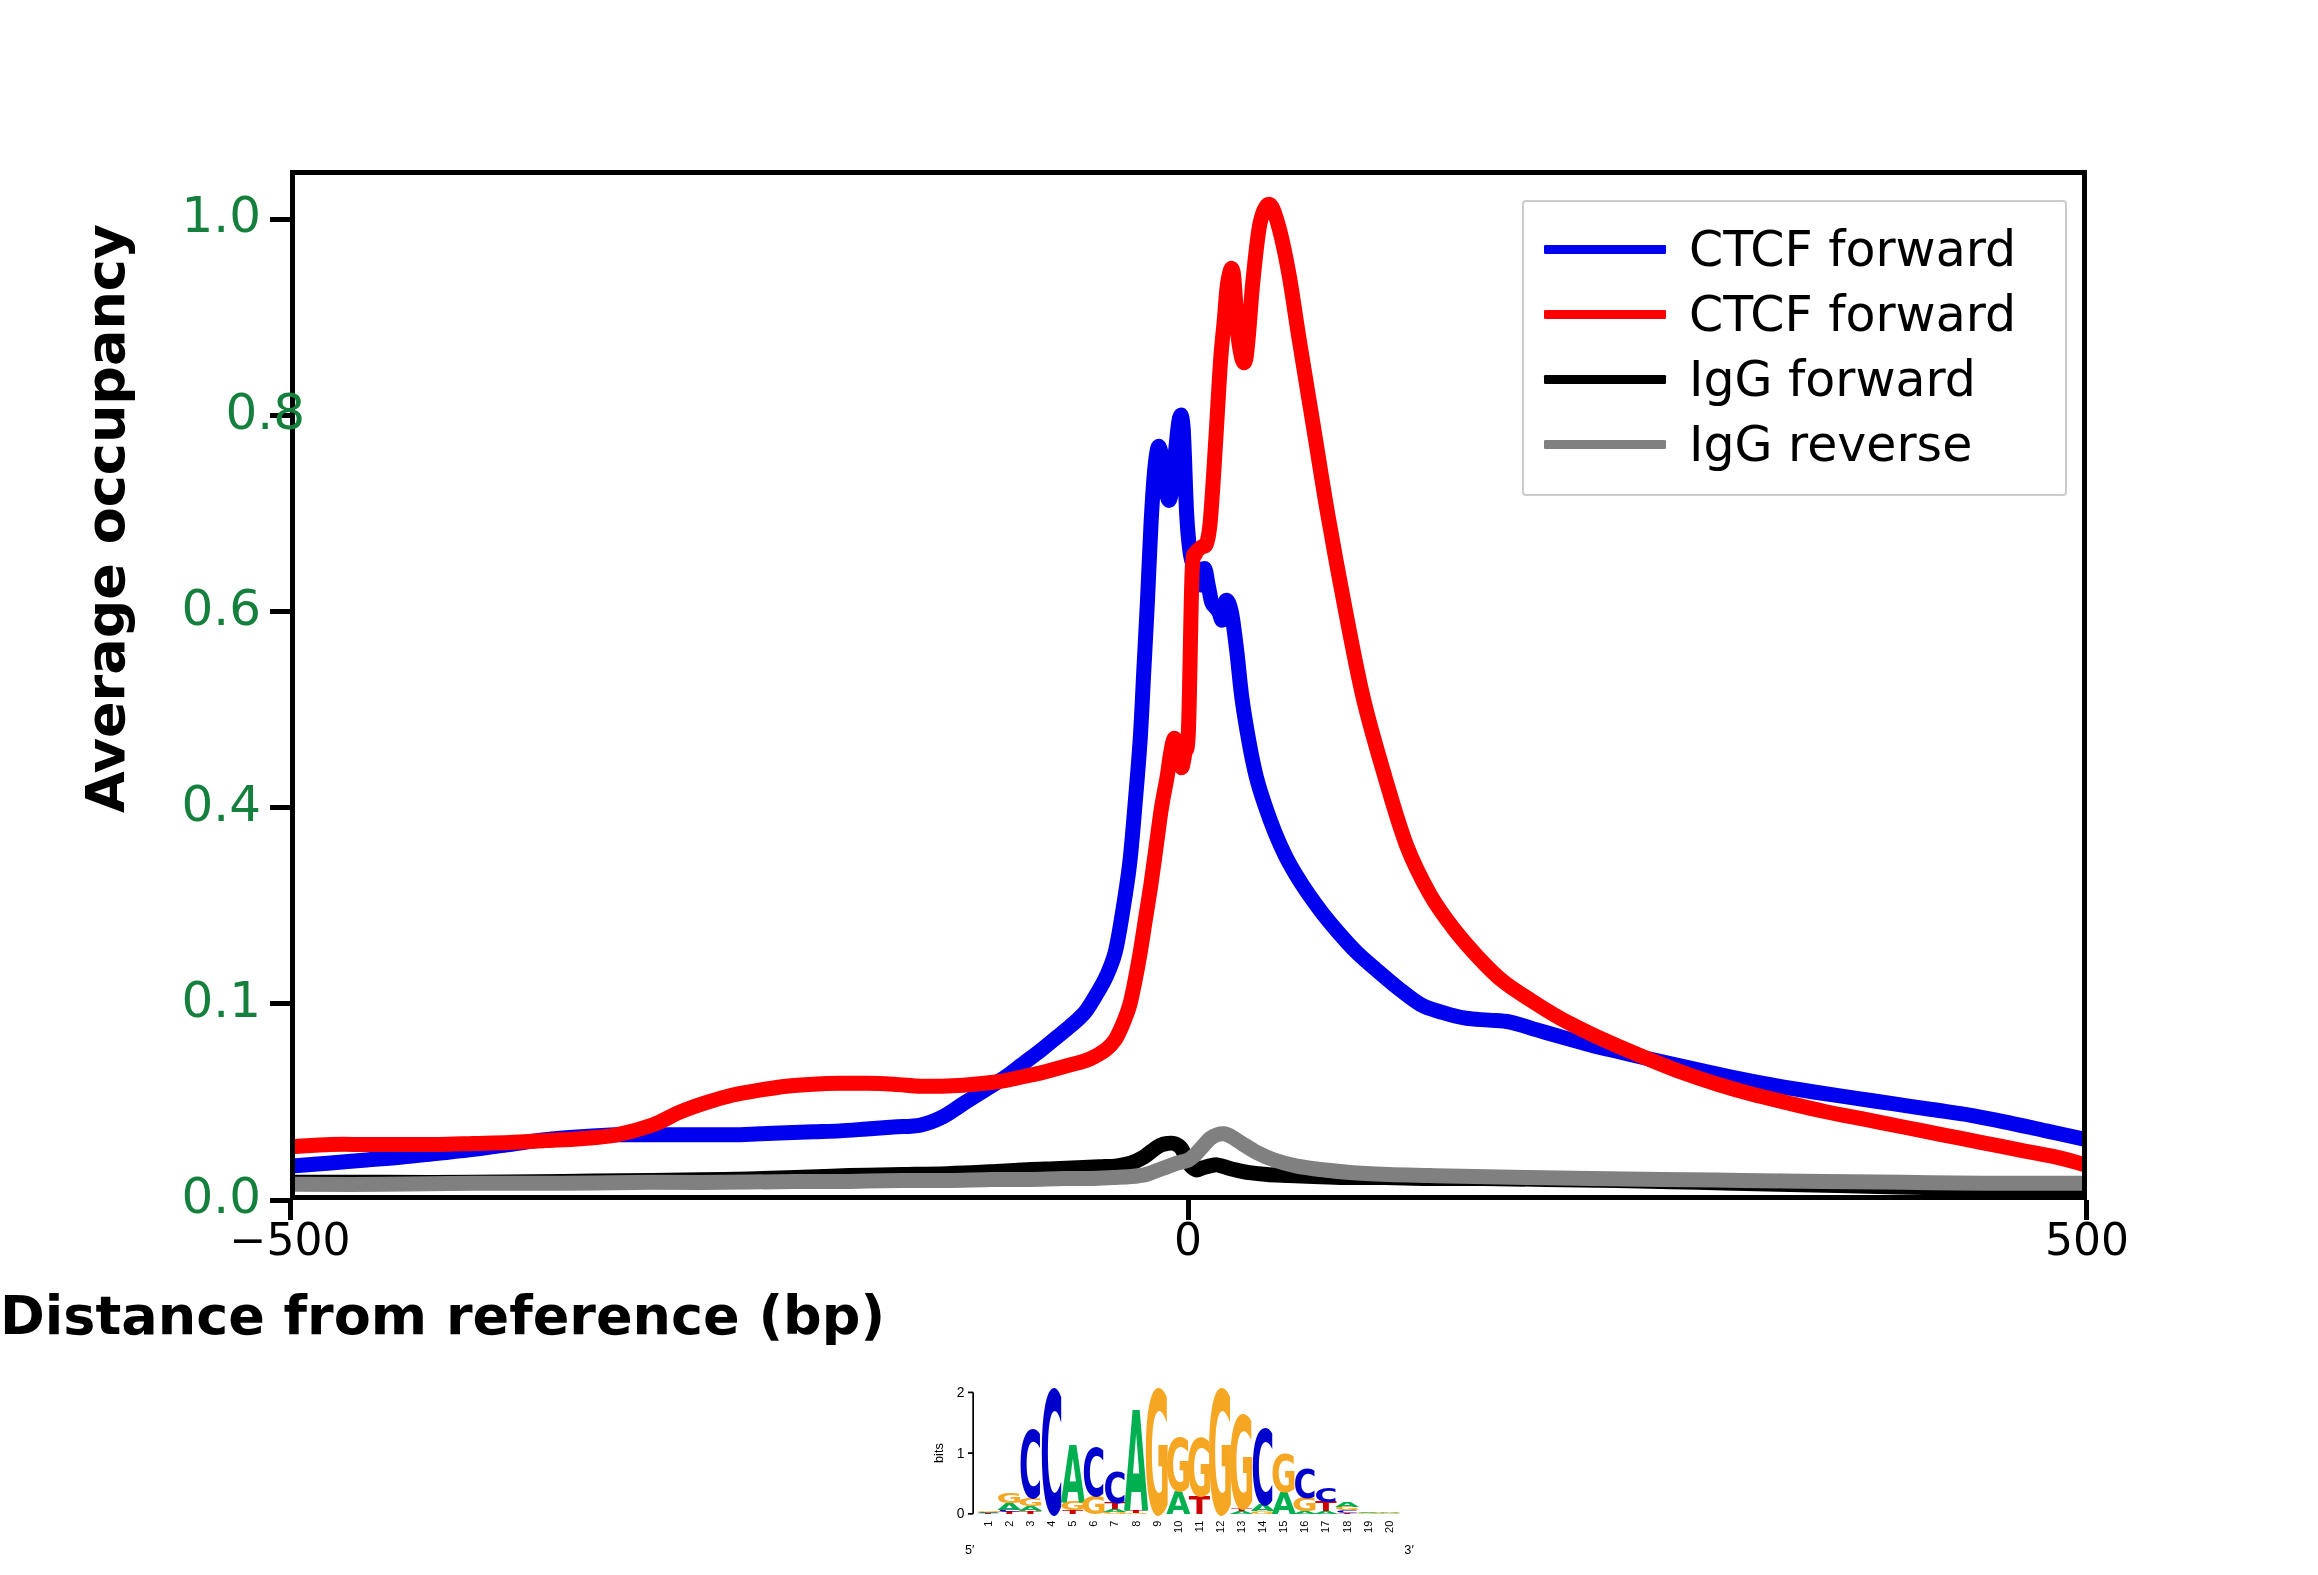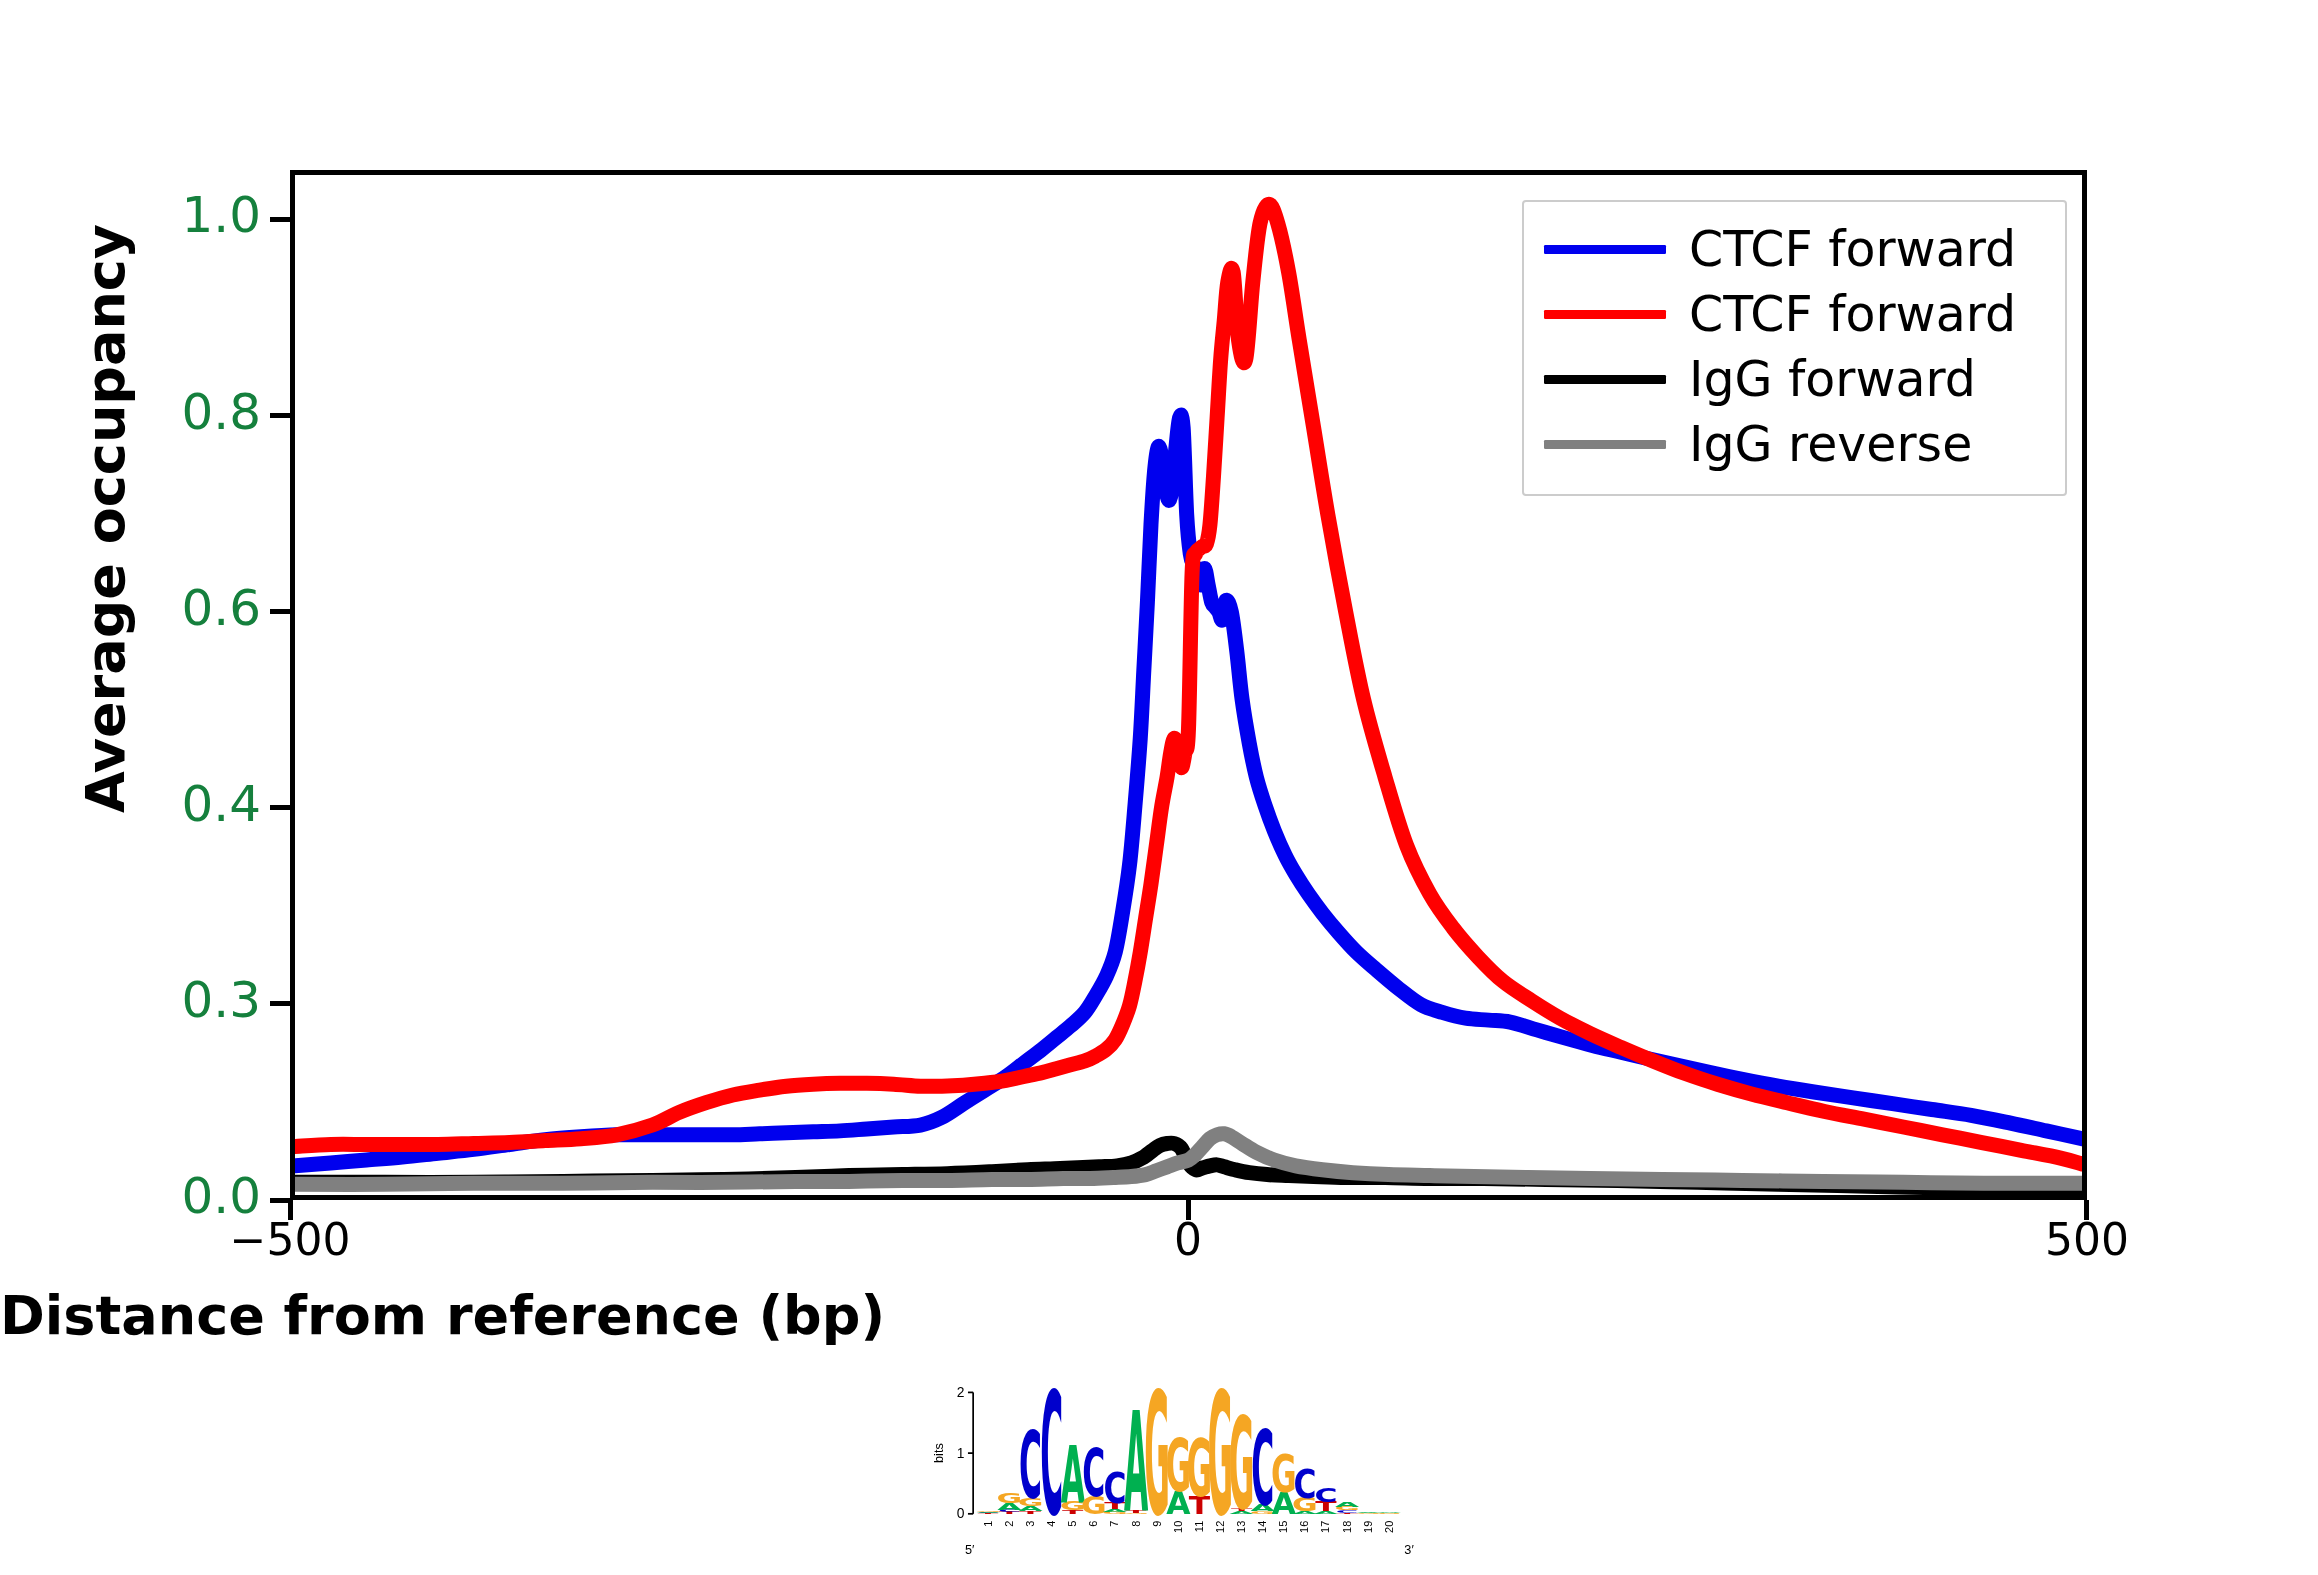--- a/index.html
+++ b/index.html
@@ -107,27 +107,27 @@
         <path d="M0.00,1758.38C25.83,1758.38 103.33,1758.67 155.00,1758.38C206.67,1758.10 258.33,1756.97 310.00,1756.69C361.67,1756.41 413.33,1756.97 465.00,1756.69C516.67,1756.41 573.50,1755.28 620.00,1755.00C666.50,1754.72 702.67,1755.28 744.00,1755.00C785.33,1754.72 831.83,1753.59 868.00,1753.31C904.17,1753.02 930.00,1753.59 961.00,1753.31C992.00,1753.02 1025.58,1751.90 1054.00,1751.61C1082.42,1751.33 1105.67,1751.90 1131.50,1751.61C1157.33,1751.33 1185.75,1750.20 1209.00,1749.92C1232.25,1749.64 1250.33,1750.20 1271.00,1749.92C1291.67,1749.64 1314.92,1748.51 1333.00,1748.23C1351.08,1747.95 1365.03,1748.51 1379.50,1748.23C1393.97,1747.95 1407.92,1747.10 1419.80,1746.54C1431.68,1745.97 1441.50,1745.69 1450.80,1744.84C1460.10,1744.00 1468.37,1743.15 1475.60,1741.46C1482.83,1739.77 1488.00,1736.95 1494.20,1734.69C1500.40,1732.43 1506.60,1730.18 1512.80,1727.92C1519.00,1725.66 1525.20,1723.13 1531.40,1721.15C1537.60,1719.18 1544.83,1718.61 1550.00,1716.07C1555.17,1713.54 1558.27,1709.87 1562.40,1705.92C1566.53,1701.97 1570.67,1696.89 1574.80,1692.38C1578.93,1687.87 1583.07,1682.23 1587.20,1678.84C1591.33,1675.46 1595.47,1673.48 1599.60,1672.07C1603.73,1670.66 1607.87,1669.82 1612.00,1670.38C1616.13,1670.94 1619.23,1672.64 1624.40,1675.46C1629.57,1678.28 1635.77,1682.79 1643.00,1687.30C1650.23,1691.82 1658.50,1697.74 1667.80,1702.54C1677.10,1707.33 1687.43,1712.13 1698.80,1716.07C1710.17,1720.02 1722.05,1723.41 1736.00,1726.23C1749.95,1729.05 1765.97,1731.02 1782.50,1733.00C1799.03,1734.97 1816.08,1736.66 1835.20,1738.08C1854.32,1739.49 1874.98,1740.61 1897.20,1741.46C1919.42,1742.31 1943.70,1742.59 1968.50,1743.15C1993.30,1743.72 2017.58,1744.28 2046.00,1744.84C2074.42,1745.41 2105.42,1745.97 2139.00,1746.54C2172.58,1747.10 2208.75,1747.67 2247.50,1748.23C2286.25,1748.79 2327.58,1749.36 2371.50,1749.92C2415.42,1750.49 2464.50,1751.05 2511.00,1751.61C2557.50,1752.18 2604.00,1752.74 2650.50,1753.31C2697.00,1753.87 2743.50,1754.43 2790.00,1755.00C2836.50,1755.56 2888.17,1756.41 2929.50,1756.69C2970.83,1756.97 3009.58,1756.69 3038.00,1756.69C3066.42,1756.69 3089.67,1756.69 3100.00,1756.69" fill="none" stroke="#808080" stroke-width="15" stroke-linejoin="round" stroke-linecap="round" vector-effect="non-scaling-stroke"></path>
         <path d="M0.00,1726.23C10.33,1725.38 41.33,1722.84 62.00,1721.15C82.67,1719.46 103.33,1717.77 124.00,1716.07C144.67,1714.38 165.33,1712.97 186.00,1711.00C206.67,1709.02 227.33,1706.48 248.00,1704.23C268.67,1701.97 289.33,1700.00 310.00,1697.46C330.67,1694.92 351.33,1691.82 372.00,1689.00C392.67,1686.18 413.33,1682.79 434.00,1680.53C454.67,1678.28 475.33,1676.87 496.00,1675.46C516.67,1674.05 537.33,1672.64 558.00,1672.07C578.67,1671.51 601.92,1672.07 620.00,1672.07C638.08,1672.07 651.00,1672.07 666.50,1672.07C682.00,1672.07 697.50,1672.07 713.00,1672.07C728.50,1672.07 744.00,1672.35 759.50,1672.07C775.00,1671.79 790.50,1670.94 806.00,1670.38C821.50,1669.82 837.00,1669.25 852.50,1668.69C868.00,1668.12 883.50,1667.56 899.00,1667.00C914.50,1666.43 930.00,1666.15 945.50,1665.30C961.00,1664.46 976.50,1663.05 992.00,1661.92C1007.50,1660.79 1023.00,1659.66 1038.50,1658.53C1054.00,1657.41 1071.05,1657.97 1085.00,1655.15C1098.95,1652.33 1109.80,1647.81 1122.20,1641.61C1134.60,1635.40 1147.00,1625.81 1159.40,1617.92C1171.80,1610.02 1184.20,1602.12 1196.60,1594.22C1209.00,1586.33 1222.43,1578.43 1233.80,1570.53C1245.17,1562.63 1254.47,1554.73 1264.80,1546.84C1275.13,1538.94 1286.50,1530.48 1295.80,1523.14C1305.10,1515.81 1312.33,1509.60 1320.60,1502.83C1328.87,1496.06 1337.13,1489.86 1345.40,1482.53C1353.67,1475.19 1362.97,1467.58 1370.20,1458.83C1377.43,1450.09 1382.60,1440.50 1388.80,1430.06C1395.00,1419.63 1401.72,1408.91 1407.40,1396.21C1413.08,1383.52 1418.25,1372.24 1422.90,1353.90C1427.55,1335.57 1431.17,1311.60 1435.30,1286.21C1439.43,1260.82 1444.08,1232.62 1447.70,1201.59C1451.32,1170.56 1453.90,1136.72 1457.00,1100.05C1460.10,1063.38 1463.72,1021.07 1466.30,981.58C1468.88,942.09 1470.43,902.60 1472.50,863.11C1474.57,823.63 1476.63,786.96 1478.70,744.65C1480.77,702.34 1482.83,647.34 1484.90,609.26C1486.97,571.18 1489.03,538.74 1491.10,516.18C1493.17,493.61 1495.23,478.10 1497.30,473.87C1499.37,469.64 1501.43,479.51 1503.50,490.79C1505.57,502.07 1507.63,528.87 1509.70,541.56C1511.77,554.25 1513.83,566.95 1515.90,566.95C1517.97,566.95 1520.03,557.08 1522.10,541.56C1524.17,526.05 1526.23,493.61 1528.30,473.87C1530.37,454.12 1532.43,428.74 1534.50,423.10C1536.57,417.45 1538.63,411.81 1540.70,440.02C1542.77,468.23 1544.83,555.67 1546.90,592.33C1548.97,629.00 1551.03,645.36 1553.10,660.03C1555.17,674.70 1557.23,674.70 1559.30,680.34C1561.37,685.98 1563.43,688.23 1565.50,693.88C1567.57,699.52 1569.63,715.60 1571.70,714.18C1573.77,712.77 1575.83,685.41 1577.90,685.41C1579.97,685.41 1582.03,704.31 1584.10,714.18C1586.17,724.06 1588.23,738.16 1590.30,744.65C1592.37,751.14 1594.43,750.29 1596.50,753.11C1598.57,755.93 1600.63,757.90 1602.70,761.57C1604.77,765.24 1606.83,778.50 1608.90,775.11C1610.97,771.73 1612.52,743.52 1615.10,741.26C1617.68,739.01 1621.30,746.90 1624.40,761.57C1627.50,776.24 1630.60,803.88 1633.70,829.27C1636.80,854.65 1639.38,887.09 1643.00,913.89C1646.62,940.68 1651.27,967.48 1655.40,990.04C1659.53,1012.61 1663.15,1030.94 1667.80,1049.28C1672.45,1067.61 1678.13,1084.53 1683.30,1100.05C1688.47,1115.56 1693.12,1128.25 1698.80,1142.36C1704.48,1156.46 1711.20,1171.97 1717.40,1184.67C1723.60,1197.36 1729.28,1207.23 1736.00,1218.51C1742.72,1229.80 1749.95,1241.08 1757.70,1252.36C1765.45,1263.64 1773.72,1274.93 1782.50,1286.21C1791.28,1297.49 1800.58,1308.77 1810.40,1320.06C1820.22,1331.34 1830.55,1343.19 1841.40,1353.90C1852.25,1364.62 1863.10,1373.65 1875.50,1384.37C1887.90,1395.09 1902.88,1408.06 1915.80,1418.22C1928.72,1428.37 1940.60,1438.52 1953.00,1445.29C1965.40,1452.06 1977.28,1454.88 1990.20,1458.83C2003.12,1462.78 2017.07,1466.73 2030.50,1468.99C2043.93,1471.24 2057.88,1471.24 2070.80,1472.37C2083.72,1473.50 2094.05,1472.94 2108.00,1475.76C2121.95,1478.58 2139.00,1484.78 2154.50,1489.30C2170.00,1493.81 2184.98,1498.32 2201.00,1502.83C2217.02,1507.35 2234.07,1512.14 2250.60,1516.37C2267.13,1520.60 2283.67,1524.27 2300.20,1528.22C2316.73,1532.17 2332.75,1536.12 2349.80,1540.07C2366.85,1544.02 2384.93,1547.96 2402.50,1551.91C2420.07,1555.86 2437.12,1559.81 2455.20,1563.76C2473.28,1567.71 2491.37,1571.66 2511.00,1575.61C2530.63,1579.56 2552.33,1583.79 2573.00,1587.45C2593.67,1591.12 2613.30,1594.22 2635.00,1597.61C2656.70,1600.99 2680.47,1604.38 2703.20,1607.76C2725.93,1611.15 2748.67,1614.53 2771.40,1617.92C2794.13,1621.30 2816.87,1624.69 2839.60,1628.07C2862.33,1631.46 2885.07,1634.28 2907.80,1638.22C2930.53,1642.17 2954.30,1647.25 2976.00,1651.76C2997.70,1656.28 3017.33,1660.79 3038.00,1665.30C3058.67,1669.82 3089.67,1676.59 3100.00,1678.84" fill="none" stroke="#0000ee" stroke-width="15" stroke-linejoin="round" stroke-linecap="round" vector-effect="non-scaling-stroke"></path>
         <path d="M0.00,1692.38C10.33,1691.82 41.33,1689.56 62.00,1689.00C82.67,1688.43 103.33,1689.00 124.00,1689.00C144.67,1689.00 165.33,1689.00 186.00,1689.00C206.67,1689.00 227.33,1689.28 248.00,1689.00C268.67,1688.71 289.33,1687.87 310.00,1687.30C330.67,1686.74 351.33,1686.46 372.00,1685.61C392.67,1684.77 413.33,1683.35 434.00,1682.23C454.67,1681.10 475.33,1680.53 496.00,1678.84C516.67,1677.15 537.33,1676.02 558.00,1672.07C578.67,1668.12 601.92,1661.64 620.00,1655.15C638.08,1648.66 651.00,1639.64 666.50,1633.15C682.00,1626.66 697.50,1621.30 713.00,1616.22C728.50,1611.15 744.00,1606.35 759.50,1602.68C775.00,1599.02 790.50,1596.76 806.00,1594.22C821.50,1591.68 837.00,1589.15 852.50,1587.45C868.00,1585.76 883.50,1584.91 899.00,1584.07C914.50,1583.22 930.00,1582.66 945.50,1582.38C961.00,1582.09 976.50,1582.09 992.00,1582.38C1007.50,1582.66 1023.00,1583.22 1038.50,1584.07C1054.00,1584.91 1071.05,1586.89 1085.00,1587.45C1098.95,1588.02 1109.80,1587.74 1122.20,1587.45C1134.60,1587.17 1147.00,1586.61 1159.40,1585.76C1171.80,1584.91 1184.20,1583.79 1196.60,1582.38C1209.00,1580.97 1222.43,1579.27 1233.80,1577.30C1245.17,1575.32 1254.47,1572.79 1264.80,1570.53C1275.13,1568.27 1286.50,1566.02 1295.80,1563.76C1305.10,1561.50 1312.33,1559.25 1320.60,1556.99C1328.87,1554.73 1337.13,1552.48 1345.40,1550.22C1353.67,1547.96 1362.97,1545.99 1370.20,1543.45C1377.43,1540.91 1382.60,1538.37 1388.80,1534.99C1395.00,1531.60 1401.72,1527.94 1407.40,1523.14C1413.08,1518.35 1418.25,1513.27 1422.90,1506.22C1427.55,1499.17 1431.17,1490.71 1435.30,1480.83C1439.43,1470.96 1444.08,1459.68 1447.70,1446.99C1451.32,1434.29 1453.90,1420.19 1457.00,1404.68C1460.10,1389.16 1463.20,1372.24 1466.30,1353.90C1469.40,1335.57 1472.50,1314.42 1475.60,1294.67C1478.70,1274.93 1481.80,1256.59 1484.90,1235.44C1488.00,1214.28 1491.10,1190.31 1494.20,1167.74C1497.30,1145.18 1500.40,1119.79 1503.50,1100.05C1506.60,1080.30 1510.22,1064.79 1512.80,1049.28C1515.38,1033.76 1516.93,1018.25 1519.00,1006.97C1521.07,995.68 1523.13,982.99 1525.20,981.58C1527.27,980.17 1529.33,990.04 1531.40,998.50C1533.47,1006.97 1535.53,1030.94 1537.60,1032.35C1539.67,1033.76 1541.73,1018.25 1543.80,1006.97C1545.87,995.68 1547.93,1016.84 1550.00,964.66C1552.07,912.48 1554.13,744.65 1556.20,693.88C1558.27,643.10 1560.33,667.08 1562.40,660.03C1564.47,652.98 1566.53,653.82 1568.60,651.57C1570.67,649.31 1572.73,647.90 1574.80,646.49C1576.87,645.08 1578.93,649.31 1581.00,643.10C1583.07,636.90 1585.13,629.00 1587.20,609.26C1589.27,589.51 1591.33,555.67 1593.40,524.64C1595.47,493.61 1597.53,456.94 1599.60,423.10C1601.67,389.25 1603.73,349.76 1605.80,321.55C1607.87,293.35 1609.93,276.42 1612.00,253.86C1614.07,231.29 1615.62,200.27 1618.20,186.16C1620.78,172.06 1624.40,152.31 1627.50,169.24C1630.60,186.16 1633.18,262.32 1636.80,287.70C1640.42,313.09 1645.07,338.48 1649.20,321.55C1653.33,304.63 1657.47,225.65 1661.60,186.16C1665.73,146.67 1669.35,107.18 1674.00,84.62C1678.65,62.05 1684.33,50.77 1689.50,50.77C1694.67,50.77 1699.32,64.87 1705.00,84.62C1710.68,104.36 1717.40,135.39 1723.60,169.24C1729.80,203.09 1734.97,242.57 1742.20,287.70C1749.43,332.83 1758.73,389.25 1767.00,440.02C1775.27,490.79 1782.50,538.74 1791.80,592.33C1801.10,645.93 1812.47,707.98 1822.80,761.57C1833.13,815.16 1842.43,865.93 1853.80,913.89C1865.17,961.84 1878.60,1006.97 1891.00,1049.28C1903.40,1091.59 1915.28,1133.90 1928.20,1167.74C1941.12,1201.59 1955.07,1228.39 1968.50,1252.36C1981.93,1276.34 1994.85,1293.26 2008.80,1311.60C2022.75,1329.93 2037.73,1346.85 2052.20,1362.37C2066.67,1377.88 2080.10,1391.98 2095.60,1404.68C2111.10,1417.37 2128.67,1427.81 2145.20,1438.52C2161.73,1449.24 2177.75,1459.40 2194.80,1468.99C2211.85,1478.58 2229.93,1487.60 2247.50,1496.06C2265.07,1504.53 2282.12,1511.86 2300.20,1519.76C2318.28,1527.66 2337.40,1535.84 2356.00,1543.45C2374.60,1551.07 2393.20,1558.68 2411.80,1565.45C2430.40,1572.22 2448.48,1578.15 2467.60,1584.07C2486.72,1589.99 2506.35,1595.63 2526.50,1600.99C2546.65,1606.35 2567.32,1611.15 2588.50,1616.22C2609.68,1621.30 2631.38,1626.66 2653.60,1631.46C2675.82,1636.25 2699.07,1640.48 2721.80,1644.99C2744.53,1649.51 2767.27,1654.02 2790.00,1658.53C2812.73,1663.05 2835.47,1667.56 2858.20,1672.07C2880.93,1676.59 2903.67,1681.10 2926.40,1685.61C2949.13,1690.12 2971.87,1694.64 2994.60,1699.15C3017.33,1703.66 3045.23,1708.74 3062.80,1712.69C3080.37,1716.64 3093.80,1721.15 3100.00,1722.84" fill="none" stroke="#ff0000" stroke-width="15" stroke-linejoin="round" stroke-linecap="round" vector-effect="non-scaling-stroke"></path>
       </svg>
   </div>
 
   <div id="yticks">
       <div class="ytick-mark" style="top: 1198px;"></div>
       <div class="ytick-label" style="right: auto; left: 0px; width: 261px; top: 1167px;">0.0</div>
       <div class="ytick-mark" style="top: 1001px;"></div>
-      <div class="ytick-label" style="right: auto; left: 0px; width: 261px; top: 971px;">0.3</div>
+      <div class="ytick-label" style="right: auto; left: 0px; width: 261px; top: 971px;">0.1</div>
       <div class="ytick-mark" style="top: 805px;"></div>
       <div class="ytick-label" style="right: auto; left: 0px; width: 261px; top: 775px;">0.4</div>
       <div class="ytick-mark" style="top: 609px;"></div>
       <div class="ytick-label" style="right: auto; left: 0px; width: 261px; top: 579px;">0.6</div>
       <div class="ytick-mark" style="top: 413px;"></div>
-      <div class="ytick-label" style="right: auto; left: 0px; width: 261px; top: 383px;">0.8</div>
+      <div class="ytick-label" style="right: auto; left: 0px; width: 261px; top: 383px; padding-left: 44px;">0.8</div>
       <div class="ytick-mark" style="top: 217px;"></div>
       <div class="ytick-label" style="right: auto; left: 0px; width: 261px; top: 186px;">1.0</div>
     </div>
   <div id="ylabel">Average occupancy</div>
 
   <div id="xticks">
       <div class="xtick-mark" style="left: 288px;"></div>
       <div class="xtick-label" style="left: 290px;">−500</div>
       <div class="xtick-mark" style="left: 1186px;"></div>
       <div class="xtick-label" style="left: 1188px;">0</div>

